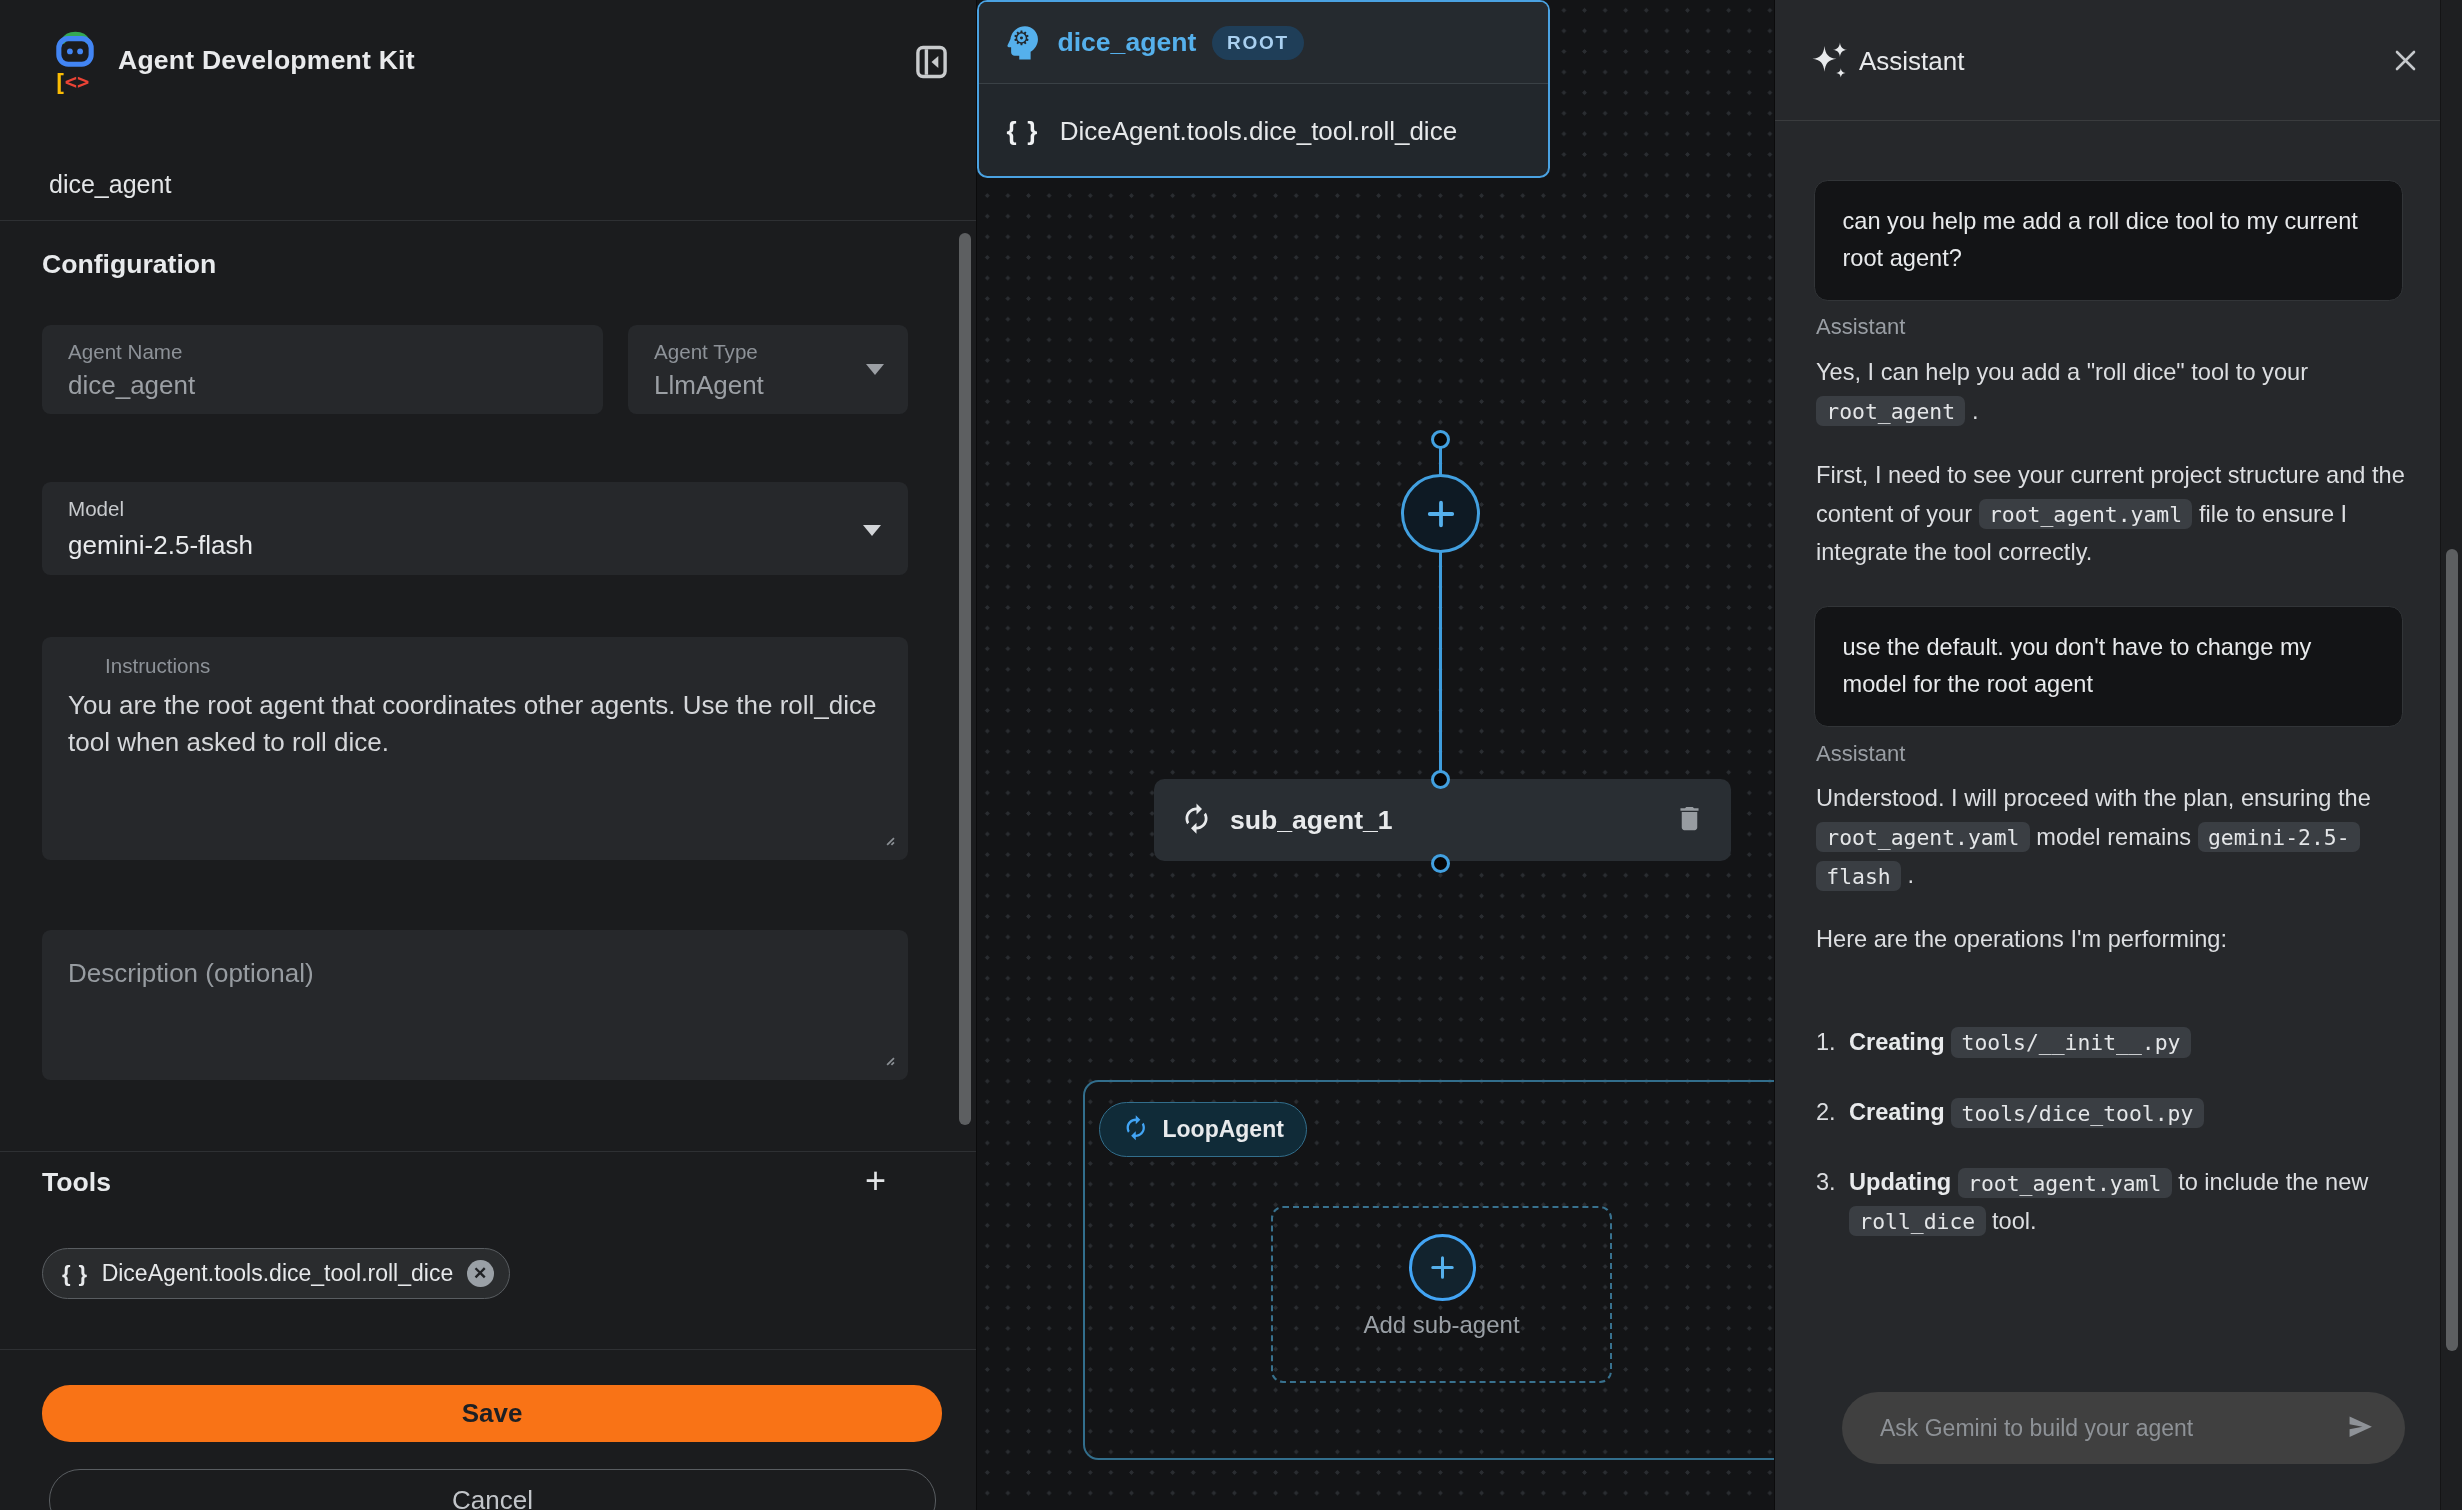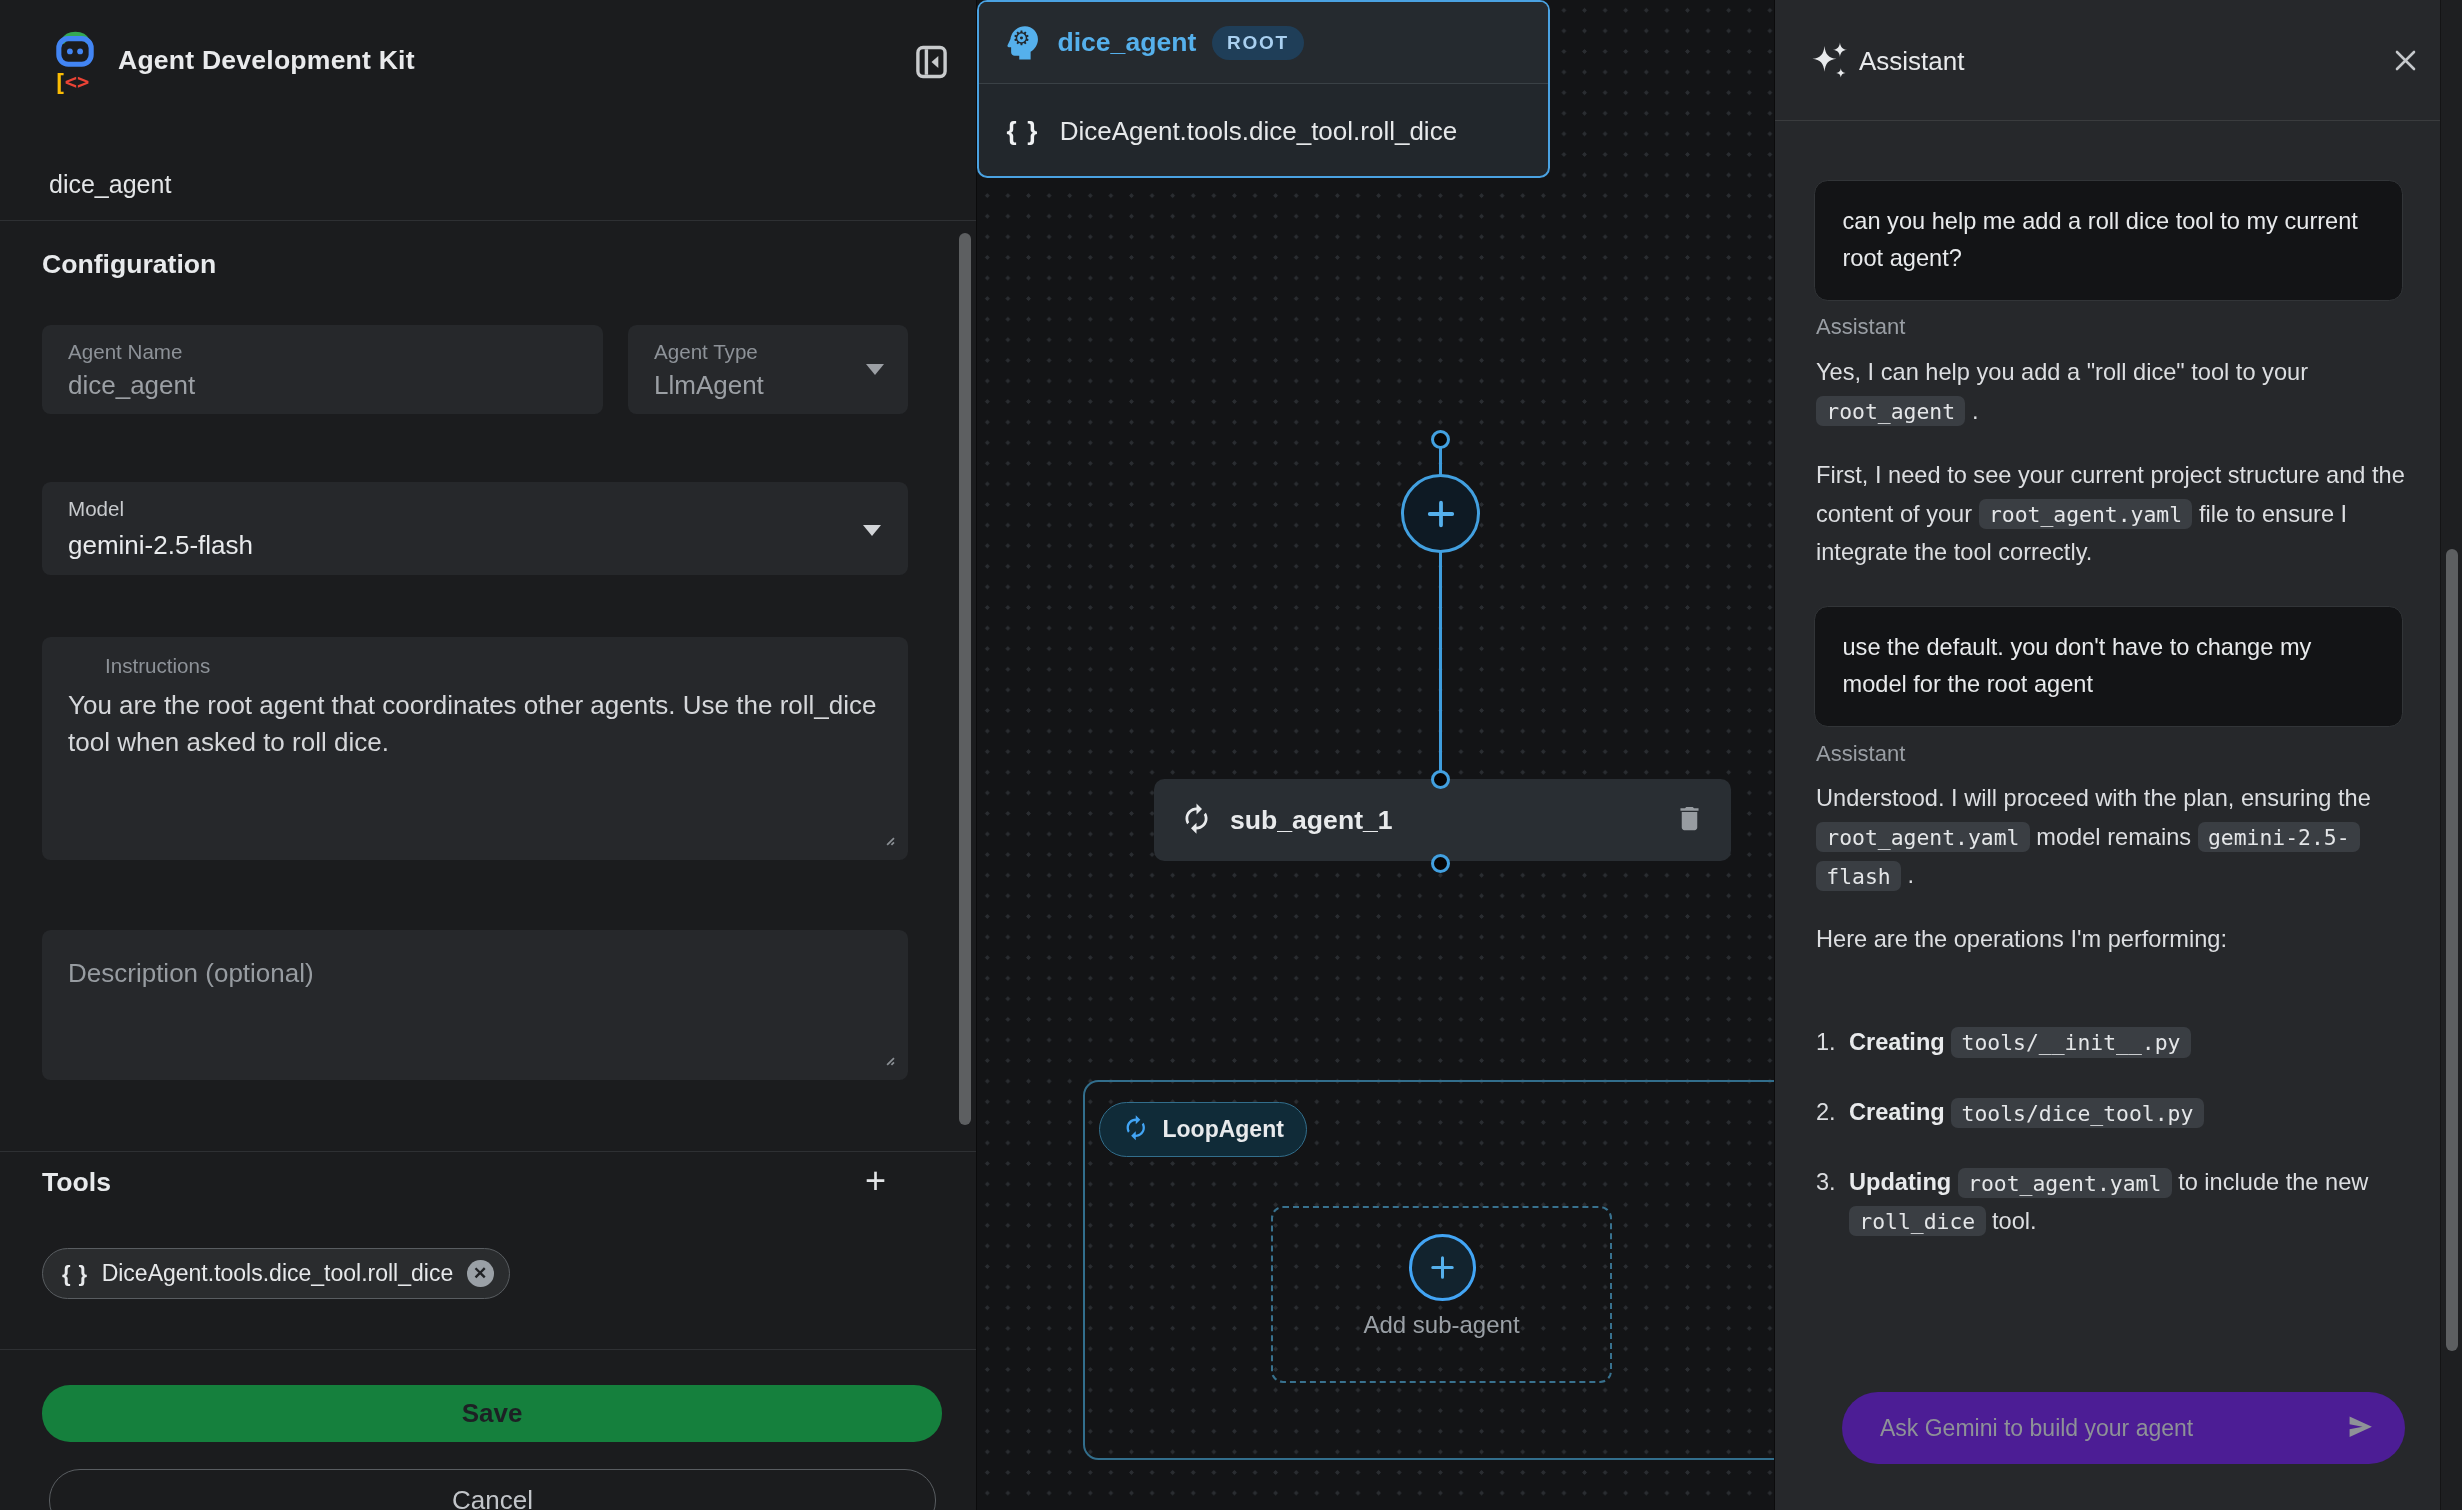--- a/index.html
+++ b/index.html
@@ -28,21 +28,21 @@
   .placeholder-text { position:absolute; left:26px; top:27.5px; font-size:26px; color:#979ca1; }
   .resize-handle { position:absolute; right:12px; bottom:10.3px; }
   .tools-title { font-size:26.6px; font-weight:bold; color:#e8eaec;text-align:center; }
   .plus-flat { font-size:36px; font-weight:300; color:#e2e4e6; line-height:1; }
   .tool-chip { position:absolute; display:inline-flex; align-items:center; gap:13.7px;
     height:51px; padding:0 15.4px 0 19px; border:1.3px solid #595d61; border-radius:26px; background:#2a2c2e; }
   .tool-chip .braces { font-size:22px; font-weight:bold; color:#e8eaec; letter-spacing:0.9px; }
   .tool-chip .tlabel { font-size:23px; color:#e6e8ea; }
   .chip-remove { width:26.6px; height:26.6px; border-radius:50%; background:#9aa0a6; color:#202225;
     display:flex; align-items:center; justify-content:center; font-size:17px; font-weight:bold; }
-  .save-btn { position:absolute; background:#15803d; border-radius:28px; display:flex;
+  .save-btn { position:absolute; background:#f97316; border-radius:28px; display:flex;
     align-items:center; justify-content:center; font-size:26px; font-weight:600; color:#1d2024; }
   .cancel-btn { position:absolute; border:1.7px solid #595d61; border-radius:31px; display:flex;
     align-items:center; justify-content:center; font-size:26px; color:#c2c5c9; background:transparent; }
   .lp-thumb { position:absolute; left:959px; top:233px; width:12px; height:892px;
     background:#5d5f61; border-radius:6px; }
 
   
   .canvas { position:absolute; left:977px; top:0; width:797px; height:1510px; overflow:hidden;
     background-color:#131416;
     background-image:radial-gradient(#2a2d31 1.9px, transparent 2.2px);
@@ -91,21 +91,21 @@
   .msg-p { position:absolute; left:41px; width:594px; font-size:23.6px; line-height:1.64; color:#dcdee1; }
   .msg-p strong, .list-content strong { font-weight:bold; color:#e8eaec; }
   .chip { display:inline; background:#3a3e43; border-radius:6.9px; padding:2.6px 10.3px;
     font-family:"DejaVu Sans Mono", monospace; font-size:21.4px; color:#e4e6e8;
     -webkit-box-decoration-break:clone; box-decoration-break:clone; }
   .ol { position:absolute; left:41px; width:594px; }
   .ol-row { display:flex; margin-bottom:32px; font-size:23.6px; line-height:1.62; color:#dcdee1; }
   .ol-num { width:33px; flex:none; }
   .list-content { width:523px; }
   .chat-input { position:absolute; left:67px; top:1392px; width:563px; height:72px;
-    background:#4c1d95; border-radius:36px; display:flex; align-items:center; padding:0 31px 0 38px; }
+    background:#404040; border-radius:36px; display:flex; align-items:center; padding:0 31px 0 38px; }
   .chat-input .ph { flex:1; font-size:23px; color:#8e9297; }
   .ap-track { position:absolute; right:0; top:0; width:22px; height:1510px; background:#1e1f21;
     border-left:0.9px solid #141415; }
   .ap-thumb { position:absolute; left:5.1px; top:549px; width:12px; height:802px;
     background:#5d5f61; border-radius:6px; }
 </style>
 </head>
 <body>
 
 <div class="app">

